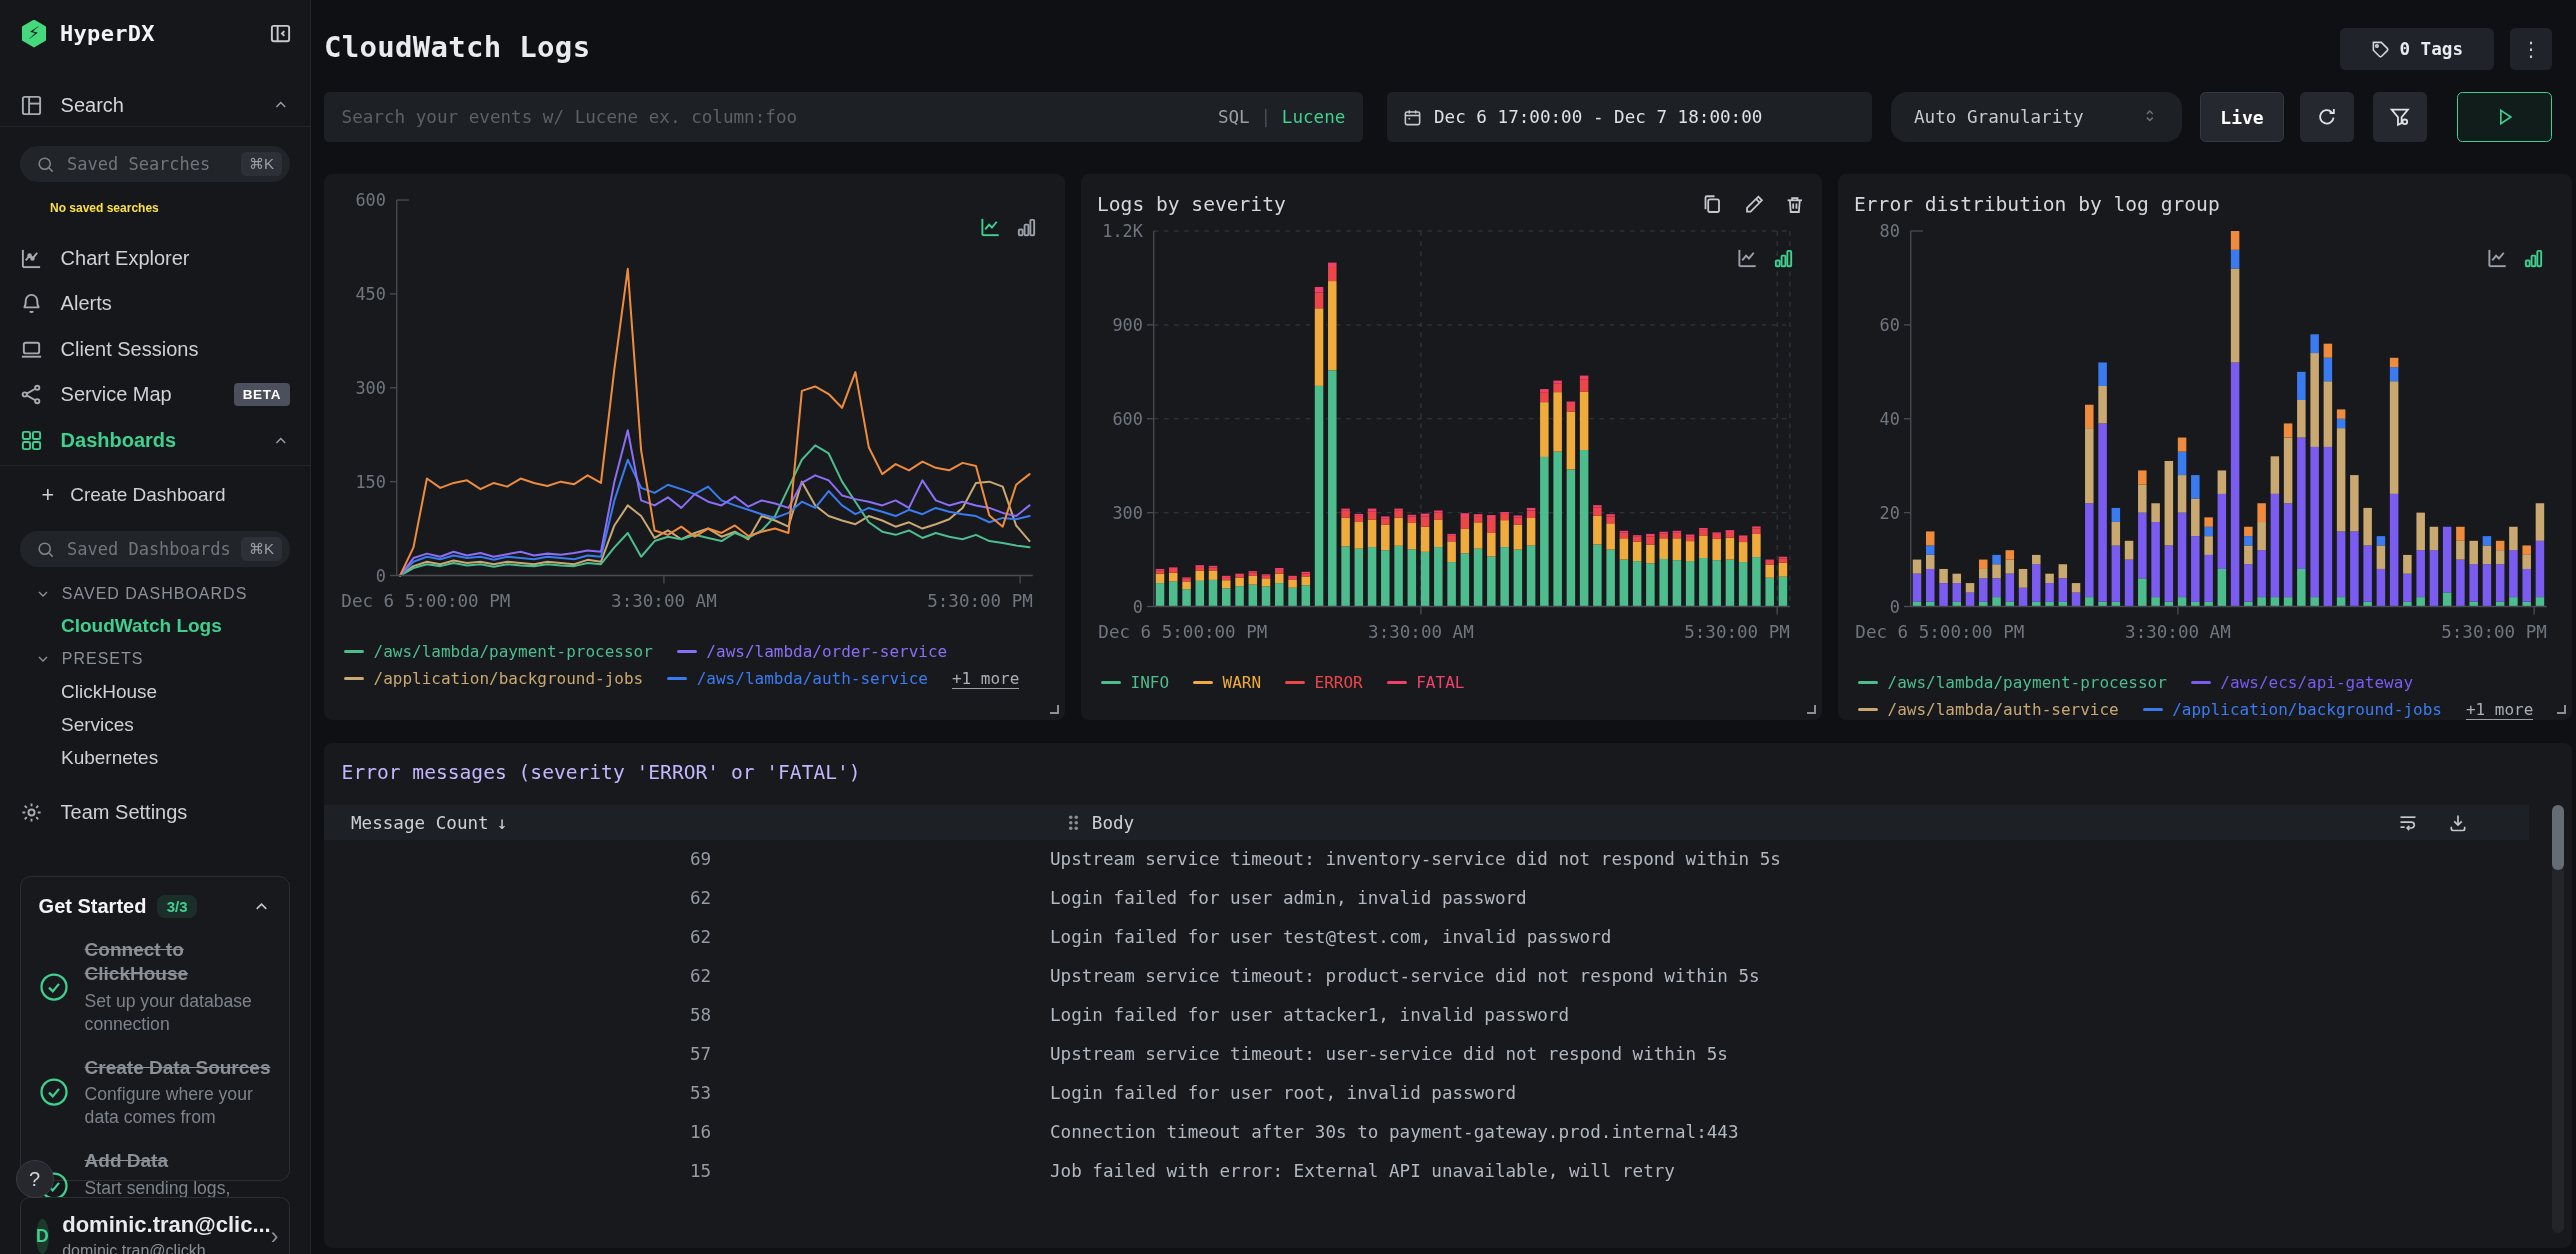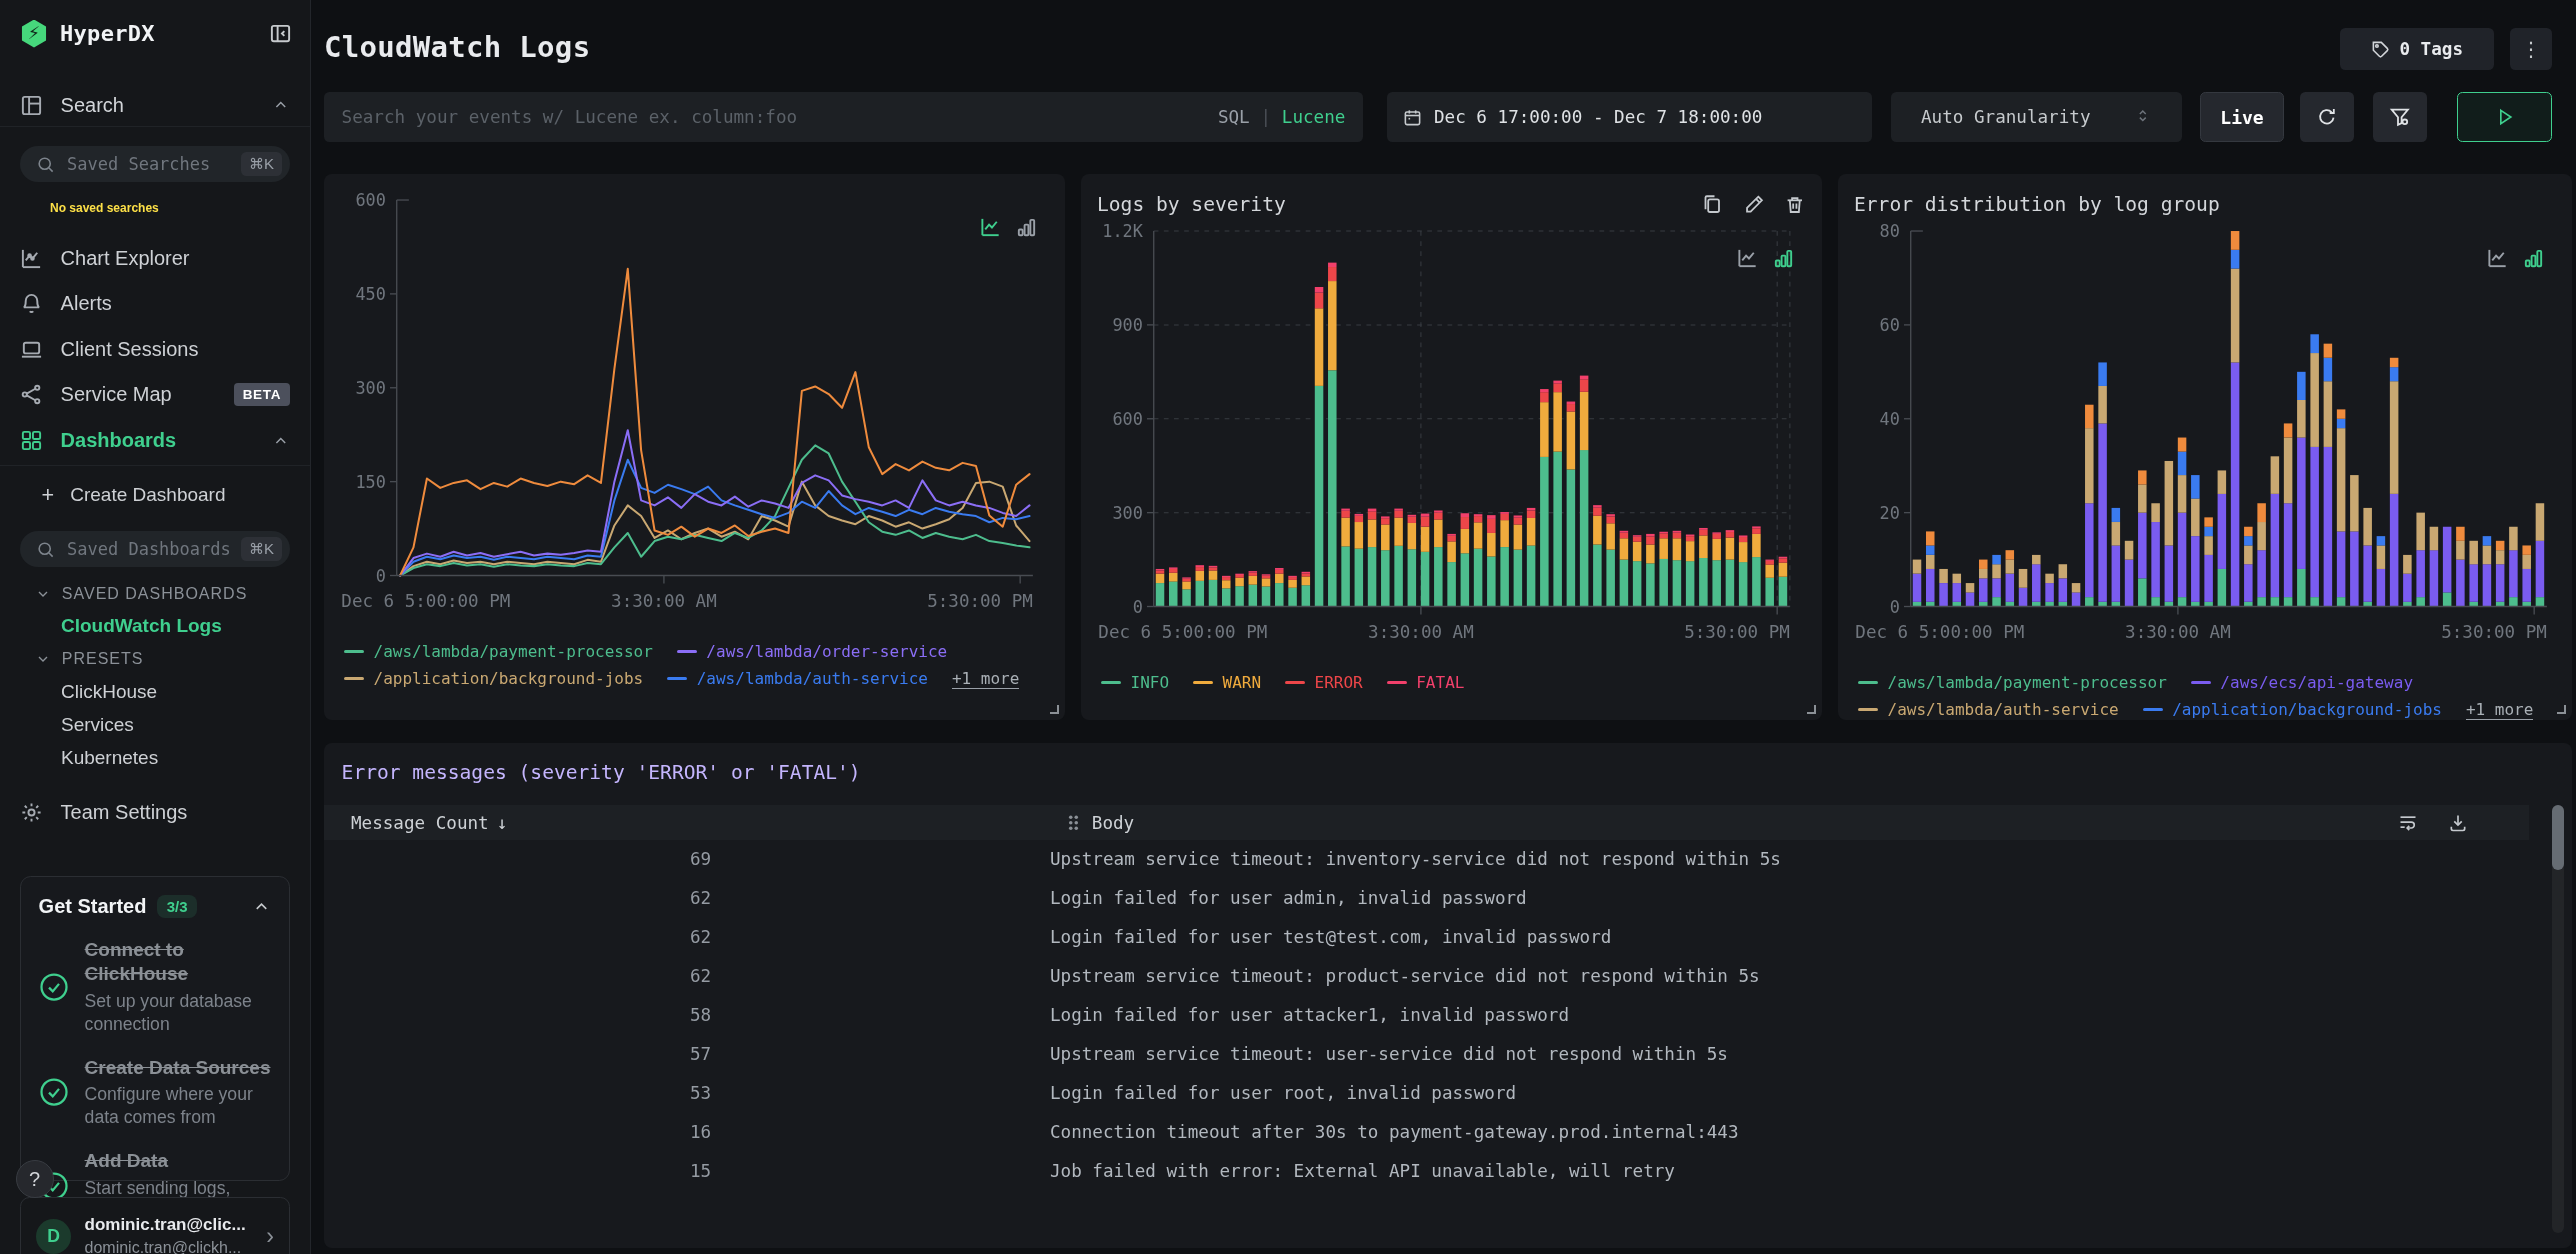--- a/index.html
+++ b/index.html
@@ -40,37 +40,37 @@
   .gs-badge { margin-left:10.8px; font-size:15px; font-weight:bold; color:#3fcf8e; background:rgba(63,207,142,.12); border-radius:8px; padding:3.4px 9.5px; }
   .gs-item { display:flex; margin-top:20px; align-items:center; }
   .gs-check { flex:0 0 30px; }
   .gs-text { margin-left:16px; }
   .gs-t { font-size:19px; font-weight:bold; color:#8b9096; text-decoration:line-through; line-height:1.25; }
   .gs-s { font-size:17.6px; color:#7d838b; margin-top:4px; line-height:1.3; }
   .help-bubble { position:absolute; left:15.5px; top:1160px; width:38px; height:38px; border-radius:50%; background:#26282d; border:1.4px solid #383c42; display:flex; align-items:center; justify-content:center; font-size:20px; color:#d2d5d9; cursor:pointer; z-index:5; }
   .user-card { position:absolute; top:1197px; left:20px; right:20px; height:78px; border:1.4px solid #2b2e33; border-radius:9.5px; display:flex; align-items:center; padding:0 15px; cursor:pointer; background:#15171a; }
   .avatar { width:35px; height:35px; border-radius:50%; background:#1b3a2c; color:#3fcf8e; font-weight:bold; font-size:17.6px; display:flex; align-items:center; justify-content:center; }
   .u-names { margin-left:13.5px; display:flex; flex-direction:column; }
-  .u-name { font-size:17px; font-weight:bold; color:#e8eaed; }
+  .u-name { font-size:22px; font-weight:bold; color:#e8eaed; }
   .u-mail { font-size:16px; color:#8b9198; margin-top:3.4px; }
   .u-chev { margin-left:auto; color:#8b9198; font-size:23px; }
 
   
   .page-title { position:absolute; left:324px; top:30px; font-size:29px; color:#e9ebee; letter-spacing:0.3px; font-family:"DejaVu Sans Mono",monospace; }
   .tags-btn { position:absolute; top:28px; right:82px; height:42px; background:#202329; border-radius:5.4px; display:flex; align-items:center; gap:9.5px; padding:0 31px; cursor:pointer; }
   .tags-btn .lbl { font-size:17.6px; color:#e9ebee; font-family:"DejaVu Sans Mono",monospace; font-weight:bold; }
   .dots-btn { position:absolute; top:28px; right:24px; width:42px; height:42px; background:#202329; border-radius:5.4px; display:flex; align-items:center; justify-content:center; font-size:20px; color:#c6cacd; cursor:pointer; }
   .tb { position:absolute; top:92px; height:50px; border-radius:5.4px; display:flex; align-items:center; }
   .search-box { left:324px; width:1039px; background:#1d2024; padding:0 17.6px; }
   .search-box .ph { font-size:17.6px; color:#5b6168; font-family:"DejaVu Sans Mono",monospace; }
   .lang { margin-left:auto; display:flex; gap:10.8px; font-size:17.6px; font-family:"DejaVu Sans Mono",monospace; }
   .lang .sql { color:#9aa0a8; } .lang .sep { color:#4a4f56; } .lang .lucene { color:#3fcf8e; }
   .date-btn { left:1387px; width:485px; background:#1d2024; padding:0 16px; gap:12px; cursor:pointer; }
   .date-btn .lbl { font-size:17.6px; color:#dfe2e5; font-family:"DejaVu Sans Mono",monospace; }
-  .gran-btn { left:1891px; width:291px; background:#1d2024; padding:0 30px; cursor:pointer; }
+  .gran-btn { left:1891px; width:291px; background:#1d2024; padding:0 23px; cursor:pointer;border-radius:16px; }
   .gran-btn .lbl { font-size:17.6px; color:#c6cacd; font-family:"DejaVu Sans Mono",monospace; }
   .gran-btn .ud { margin-left:auto; }
   .live-btn { left:2200px; width:84px; background:#25282e; border:1.4px solid #34383f; justify-content:center; font-size:18px; font-weight:bold; color:#fff; font-family:"DejaVu Sans Mono",monospace; cursor:pointer; }
   .sq-btn { width:54px; background:#25282e; justify-content:center; cursor:pointer; }
   .refresh-btn { left:2300px; } .filter-btn { left:2373px; }
   .play-btn { left:2457px; width:95px; background:rgba(63,207,142,.07); border:1.4px solid #3fcf8e; justify-content:center; cursor:pointer; }
 
   
   .panel { position:absolute; top:174px; height:546px; background:#17191d; border-radius:8px; padding:15px 16px; }
   .panel-1 { left:324px; width:741px; } .panel-2 { left:1081px; width:741px; } .panel-3 { left:1838px; width:734px; }

